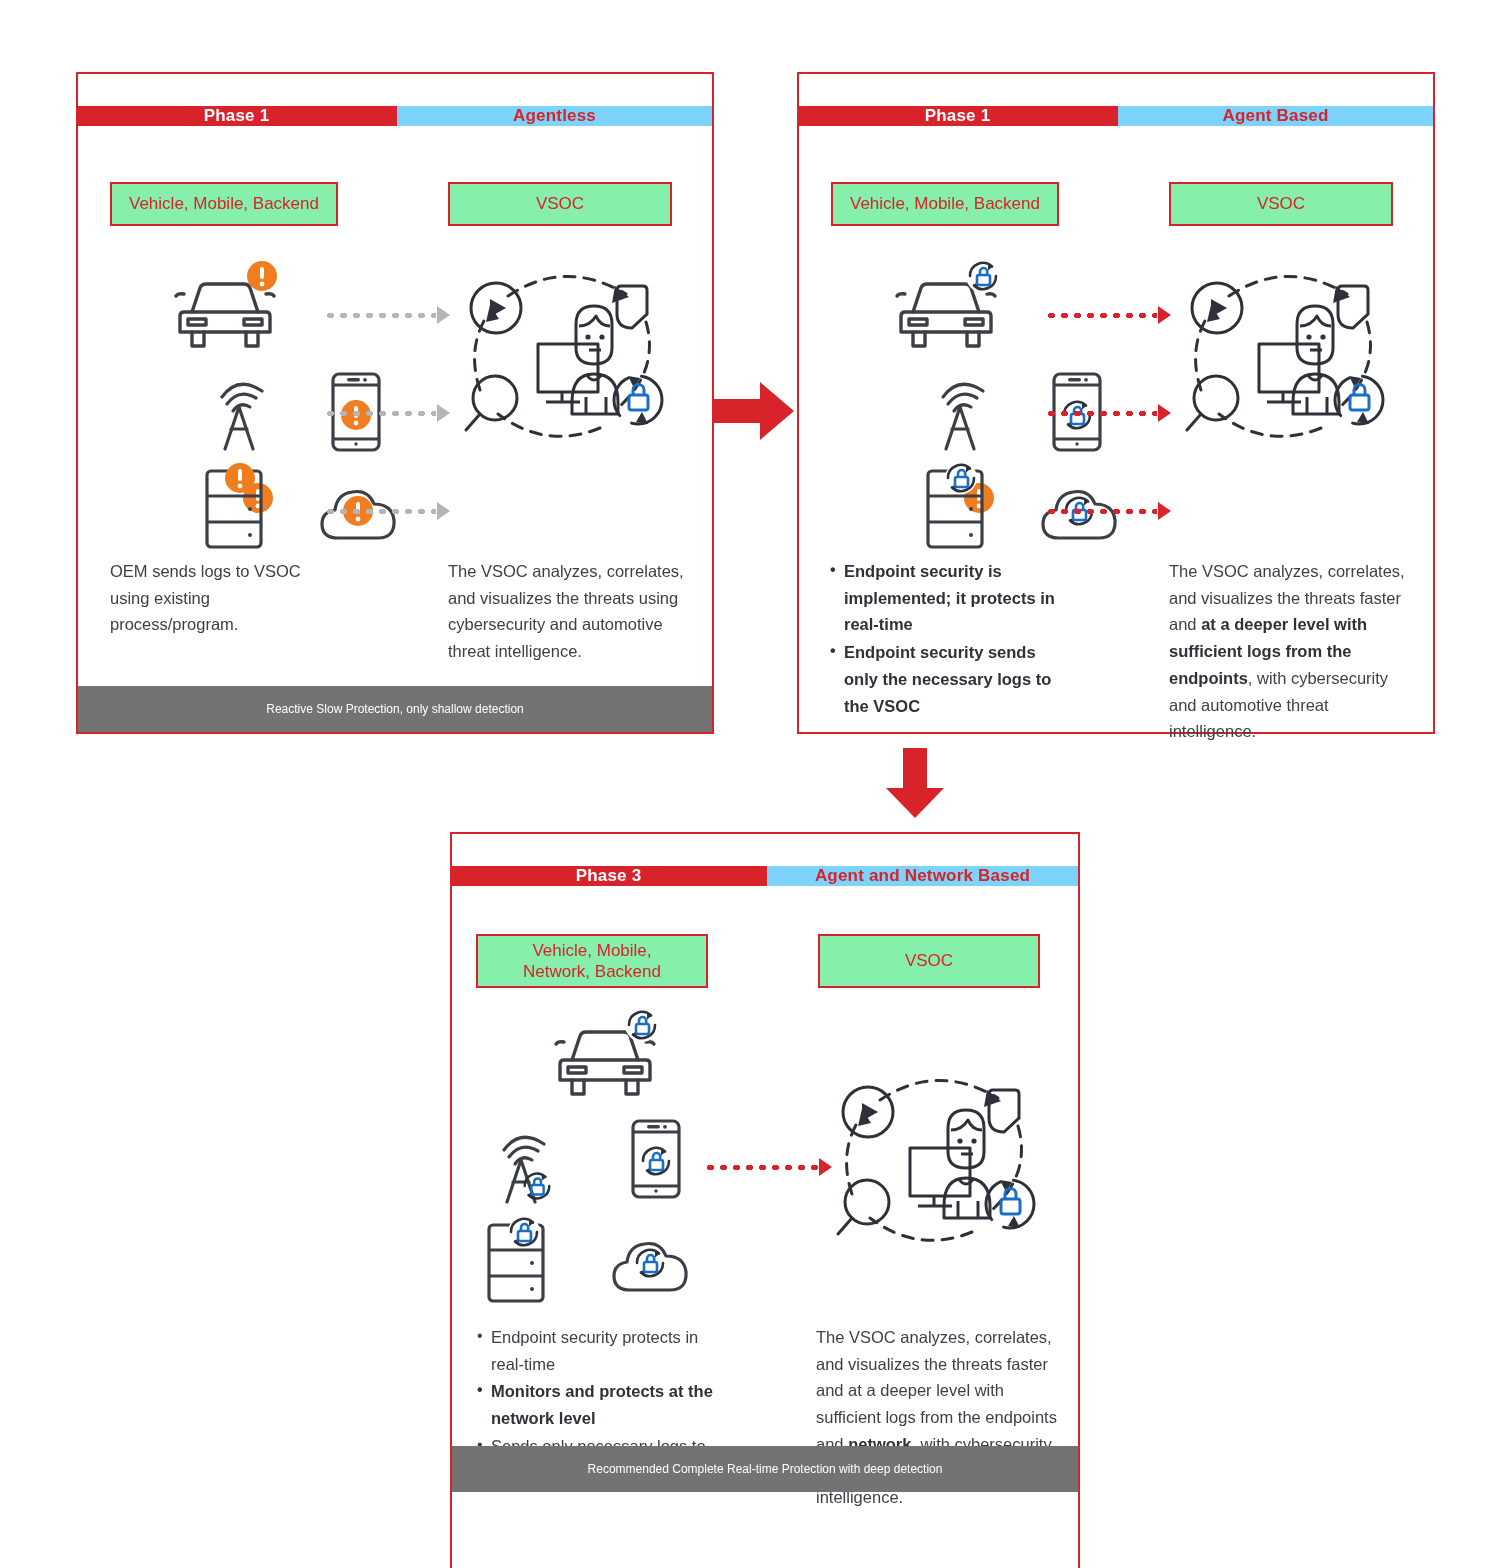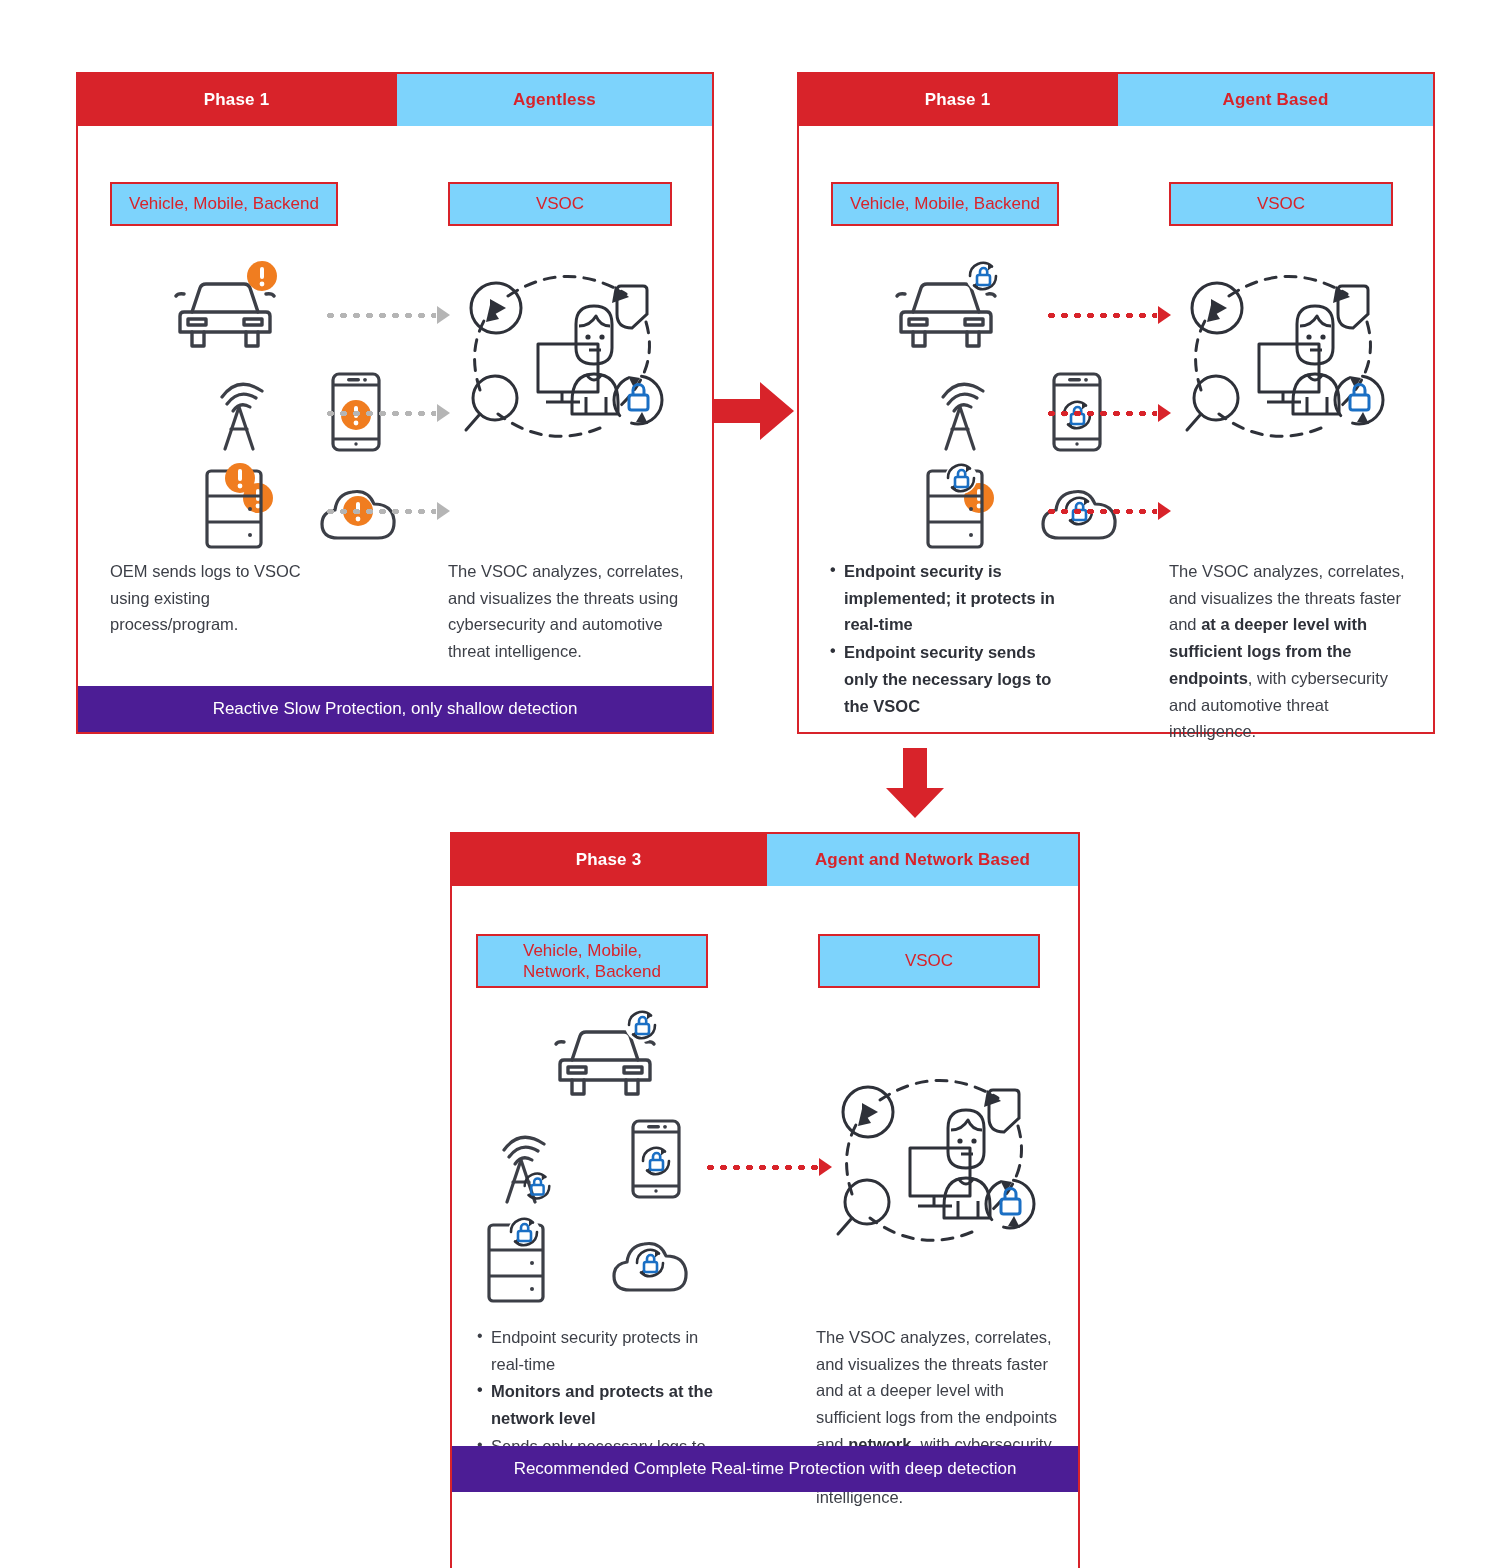--- a/index.html
+++ b/index.html
@@ -7,21 +7,21 @@
     width: 1500px; height: 1568px;
     background: #ffffff;
     font-family: "Liberation Sans", sans-serif;
     overflow: hidden;
   }
   #stage { position: relative; width: 1500px; height: 1568px; }
 
   
   .panel { position: absolute; border: 2px solid #d8232a; background:#fff; }
 
-  .panel-head { display: flex; height: 52px; }
+  .panel-head { display: flex; height: 52px; align-items: flex-end; }
   .head-left {
     flex: 0 0 50%;
     background: #d8232a;
     color: #ffffff;
     font-weight: bold;
     font-size: 17px;
     display: flex; align-items: center; justify-content: center;
     letter-spacing: .2px;
   }
   .head-right {
@@ -35,32 +35,33 @@
     letter-spacing: .2px;
   }
 
   .panel-body { position: relative; }
 
   
   .chip {
     position: absolute;
     border: 2px solid #d8232a;
     color: #d8232a;
-    background: #7dd3fc;
+    background: #86efac;
     font-size: 17px;
     display: flex; align-items: center; justify-content: center;
+    text-align: center;
     line-height: 1.25;
     white-space: pre-line;
   }
 
   
   .panel-foot {
     position: absolute; left: 0; right: 0; bottom: 0;
-    background: #4c1d95; color: #fff;
-    font-size: 17px;
+    background: #737373; color: #fff;
+    font-size: 12px;
     display: flex; align-items: center; justify-content: center;
     height: 46px;
   }
 
   
   .txt {
     position: absolute;
     font-size: 16.5px;
     line-height: 1.62;
     color: #3c3f47;

